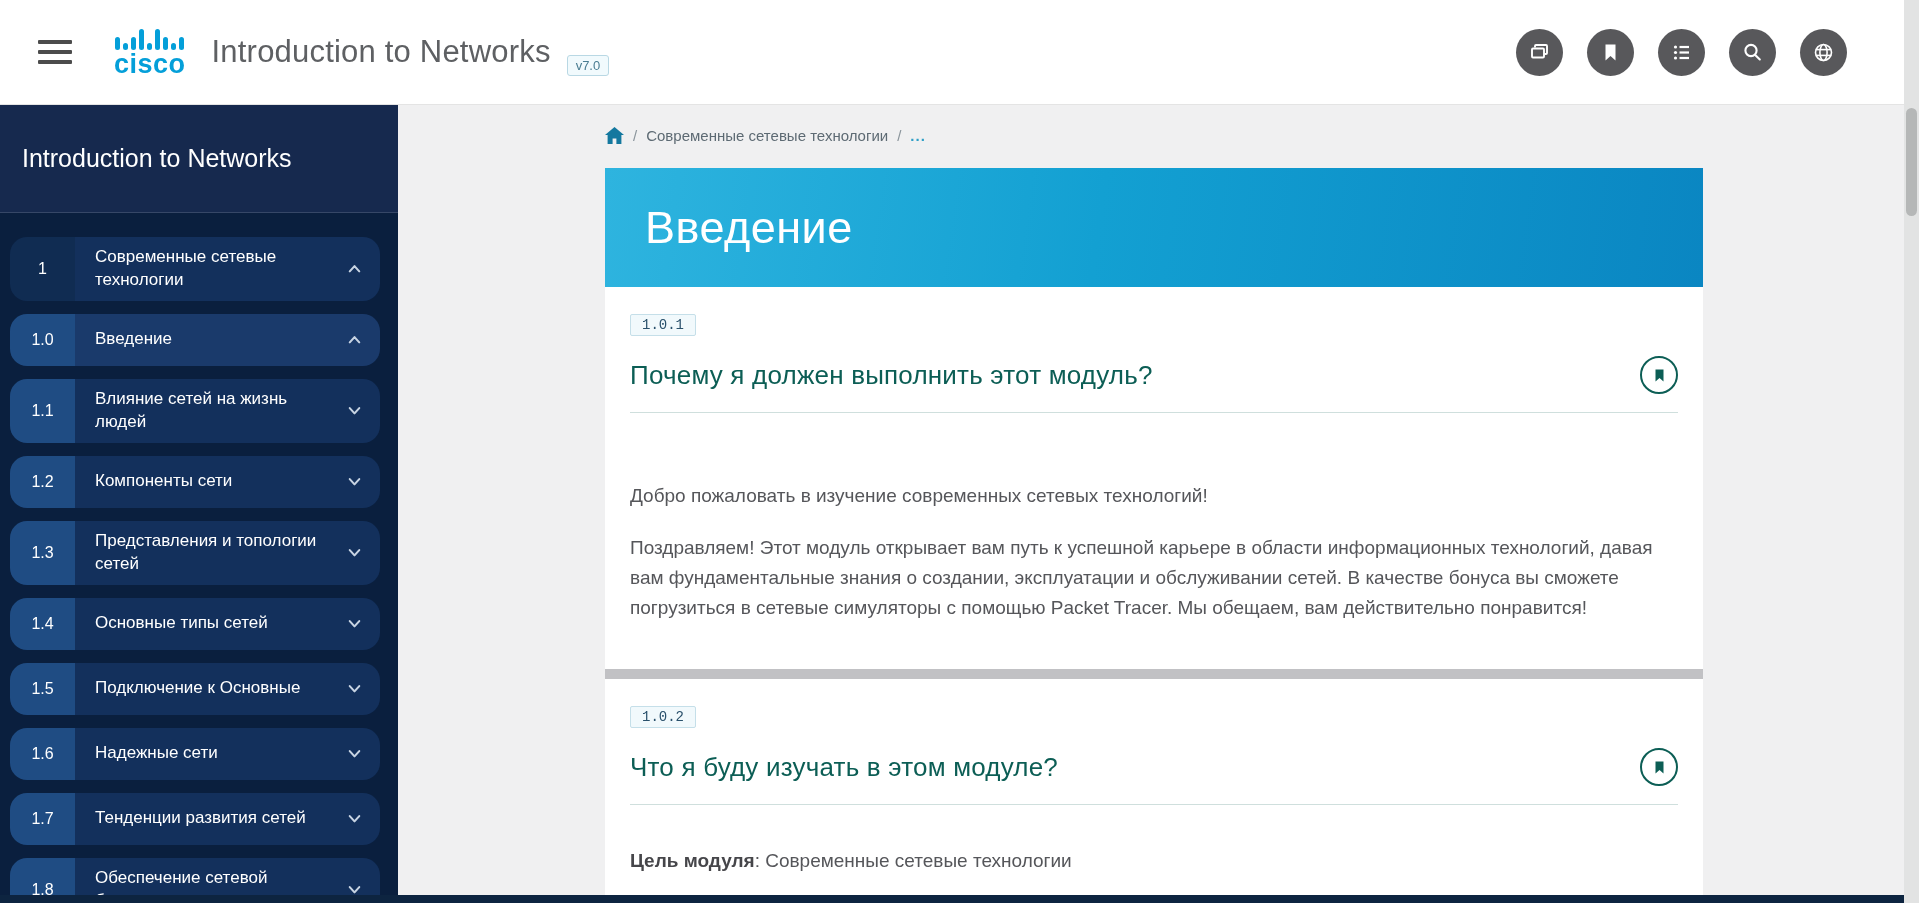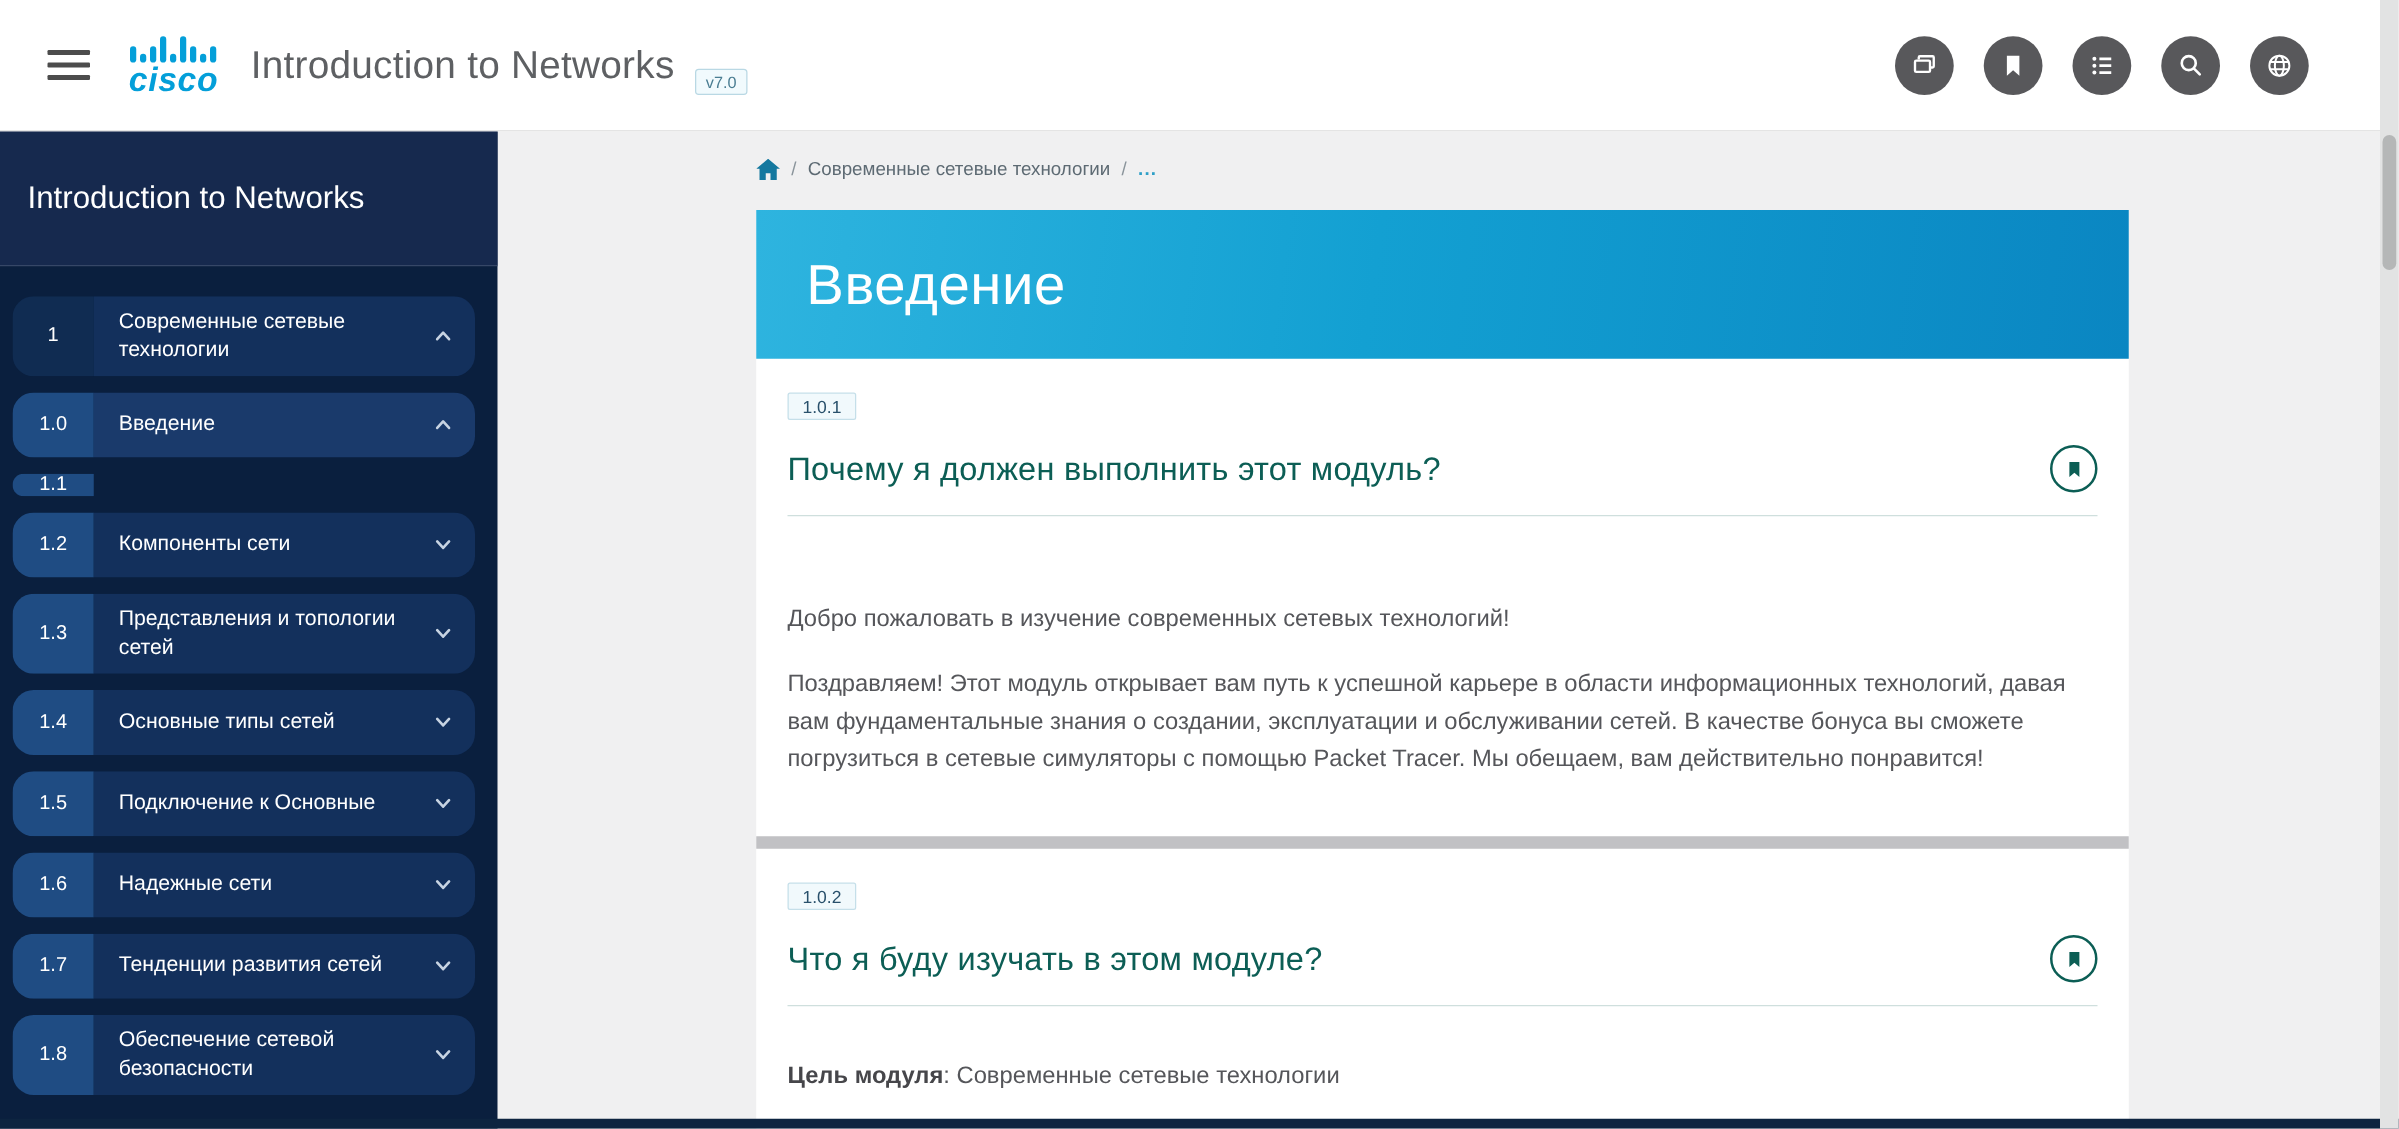--- a/index.html
+++ b/index.html
@@ -7,21 +7,21 @@
   body { background:#f0f0f1; position:relative; }
 
   
   .header {
     position:absolute; top:0; left:0; width:1919px; height:105px;
     background:#ffffff; display:flex; align-items:center; padding:0 30px;
     border-bottom:1px solid #e4e4e4; z-index:5;
   }
   .hamburger { width:34px; height:24px; display:flex; flex-direction:column; justify-content:space-between; cursor:pointer; margin-left:8px; }
   .hamburger span { display:block; height:4px; background:#4c4c4c; border-radius:1px; }
-  .cisco-logo { display:flex; flex-direction:column; align-items:center; margin-left:31px;font-style:italic; }
+  .cisco-logo { display:flex; flex-direction:column; align-items:center; margin-left:42px; }
   .cisco-bars { display:flex; align-items:flex-end; gap:3px; height:24px; }
   .cisco-bars i { display:block; width:5px; background:#049fd9; border-radius:2.5px; }
   .cisco-word { font-size:27px; font-weight:700; color:#049fd9; letter-spacing:0.5px; line-height:1; margin-top:1px; text-transform:lowercase; }
   .course-title { font-size:31px; font-weight:400; color:#5e6063; margin-left:26px; letter-spacing:0.2px; }
   .version-badge {
     font-size:13px; color:#4a7d92; background:#f1fafd; border:1px solid #b9d8e4;
     border-radius:3px; padding:2px 8px; margin-left:16px; transform:translateY(-9px);margin-top:44px;
   }
   .header-icons { margin-left:auto; display:flex; gap:24px; margin-right:42px; }
   .hicon {
@@ -70,21 +70,21 @@
   .card { margin:24px 0 0 207px; width:1098px; background:#ffffff; min-height:710px; }
   .banner {
     height:119px; background:linear-gradient(98deg, #2eb4df 0%, #13a0d2 45%, #0a86c2 100%);
     display:flex; align-items:center;
   }
   .banner-title { color:#ffffff; font-size:45px; font-weight:400; padding-left:40px; letter-spacing:0.5px; }
 
   .section-inner { padding:27px 25px 46px 25px; }
   .sec-badge {
     display:inline-block; font-size:14px; color:#29506b; background:#f1f9fc;
-    border:1px solid #c5dfe9; border-radius:2px; padding:2px 11px;
+    border:1px solid #c5dfe9; border-radius:2px; padding:2px 11px;font-family:Liberation Mono, monospace;
   }
   .sec-head { display:flex; align-items:center; justify-content:space-between; margin-top:20px; }
   .sec-title { font-size:26px; font-weight:400; color:#0c5e55; letter-spacing:0.2px; }
   .bookmark-btn {
     width:38px; height:38px; flex:none; border-radius:50%; background:#ffffff;
     border:2px solid #0c5e55; display:flex; align-items:center; justify-content:center; cursor:pointer;
   }
   .bookmark-btn svg { width:15px; height:15px; }
   .sec-rule { border:none; border-top:1px solid #cfdfdd; margin-top:18px; }
   .para { font-size:19px; color:#55565a; line-height:1.58; margin-top:22px; max-width:1030px; }
@@ -183,20 +183,28 @@
           <div class="lbl">Введение</div>
           <div class="chev">
             <svg viewBox="0 0 20 20" fill="none" stroke="#c7d3e2" stroke-width="2.2" stroke-linecap="round" stroke-linejoin="round">
               <path d="M5 13 L10 7.5 L15 13"></path>
             </svg>
           </div>
         </div>
       </div>
       <div class="nav-item">
         <div class="num">1.1</div>
+        <div class="body">
+          <div class="lbl">Влияние сетей на жизнь людей</div>
+          <div class="chev">
+            <svg viewBox="0 0 20 20" fill="none" stroke="#c7d3e2" stroke-width="2.2" stroke-linecap="round" stroke-linejoin="round">
+              <path d="M5 7.5 L10 13 L15 7.5"></path>
+            </svg>
+          </div>
+        </div>
       </div>
       <div class="nav-item">
         <div class="num">1.2</div>
         <div class="body">
           <div class="lbl">Компоненты сети</div>
           <div class="chev">
             <svg viewBox="0 0 20 20" fill="none" stroke="#c7d3e2" stroke-width="2.2" stroke-linecap="round" stroke-linejoin="round">
               <path d="M5 7.5 L10 13 L15 7.5"></path>
             </svg>
           </div>

